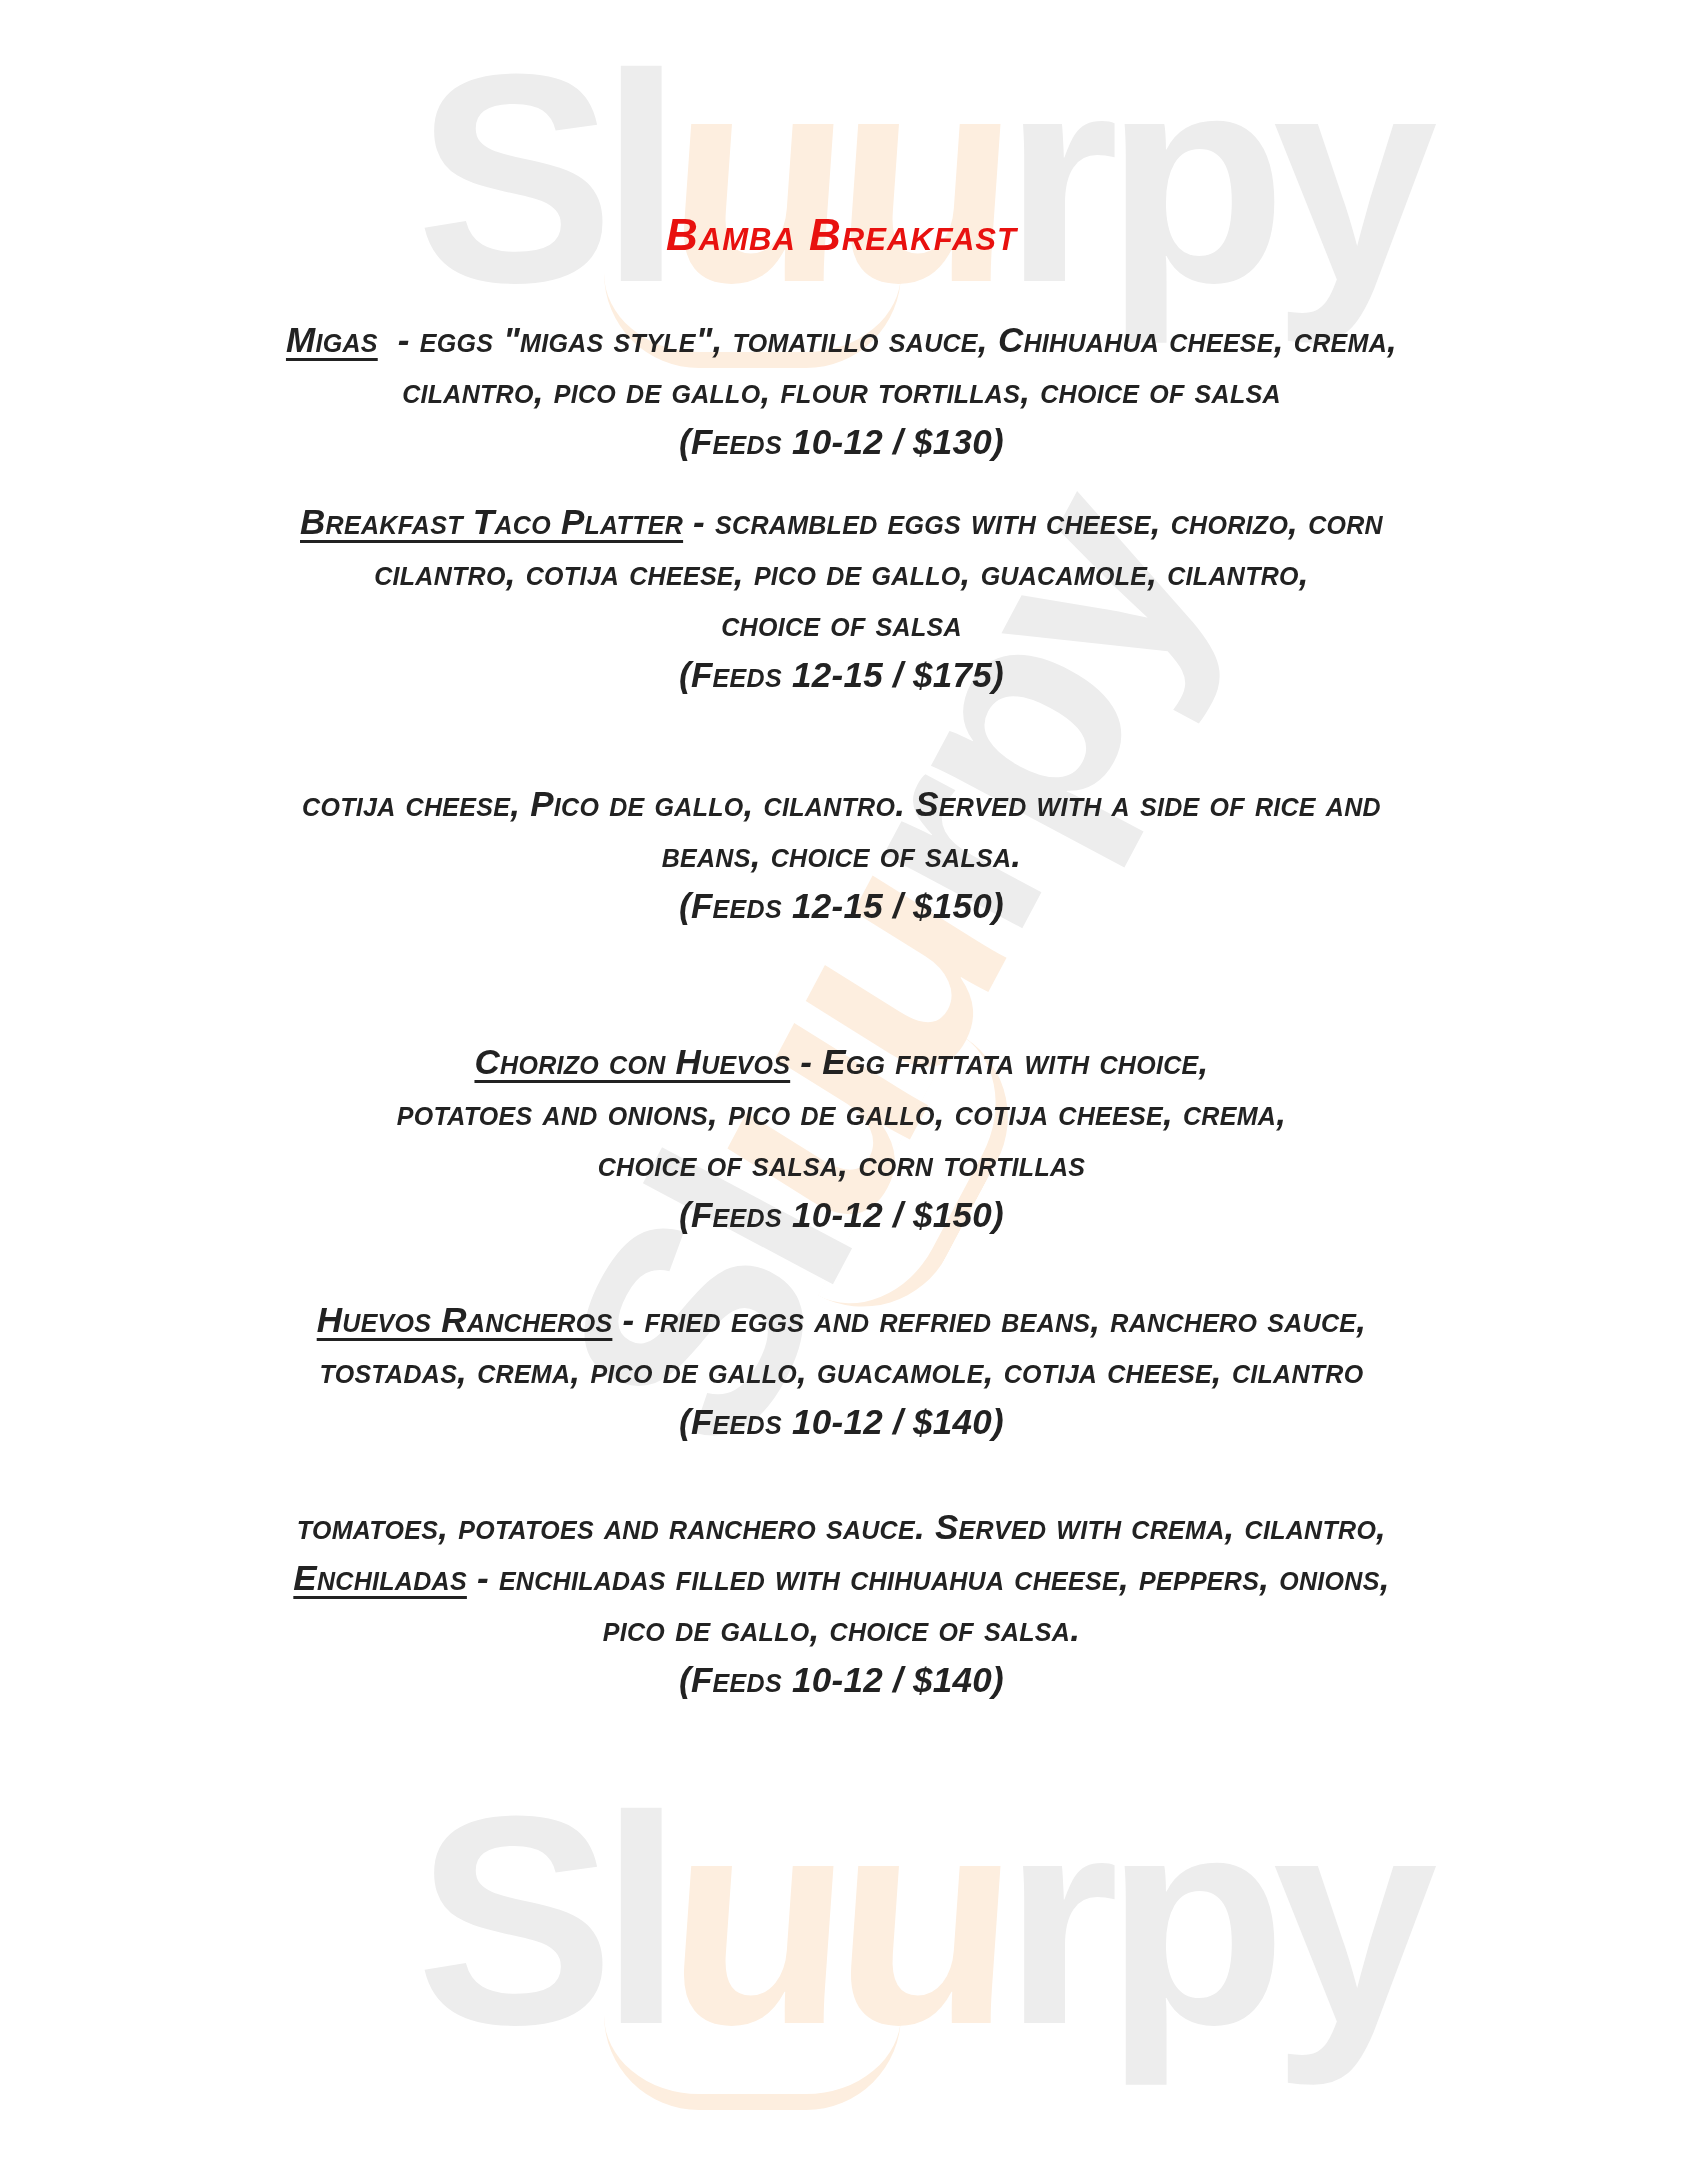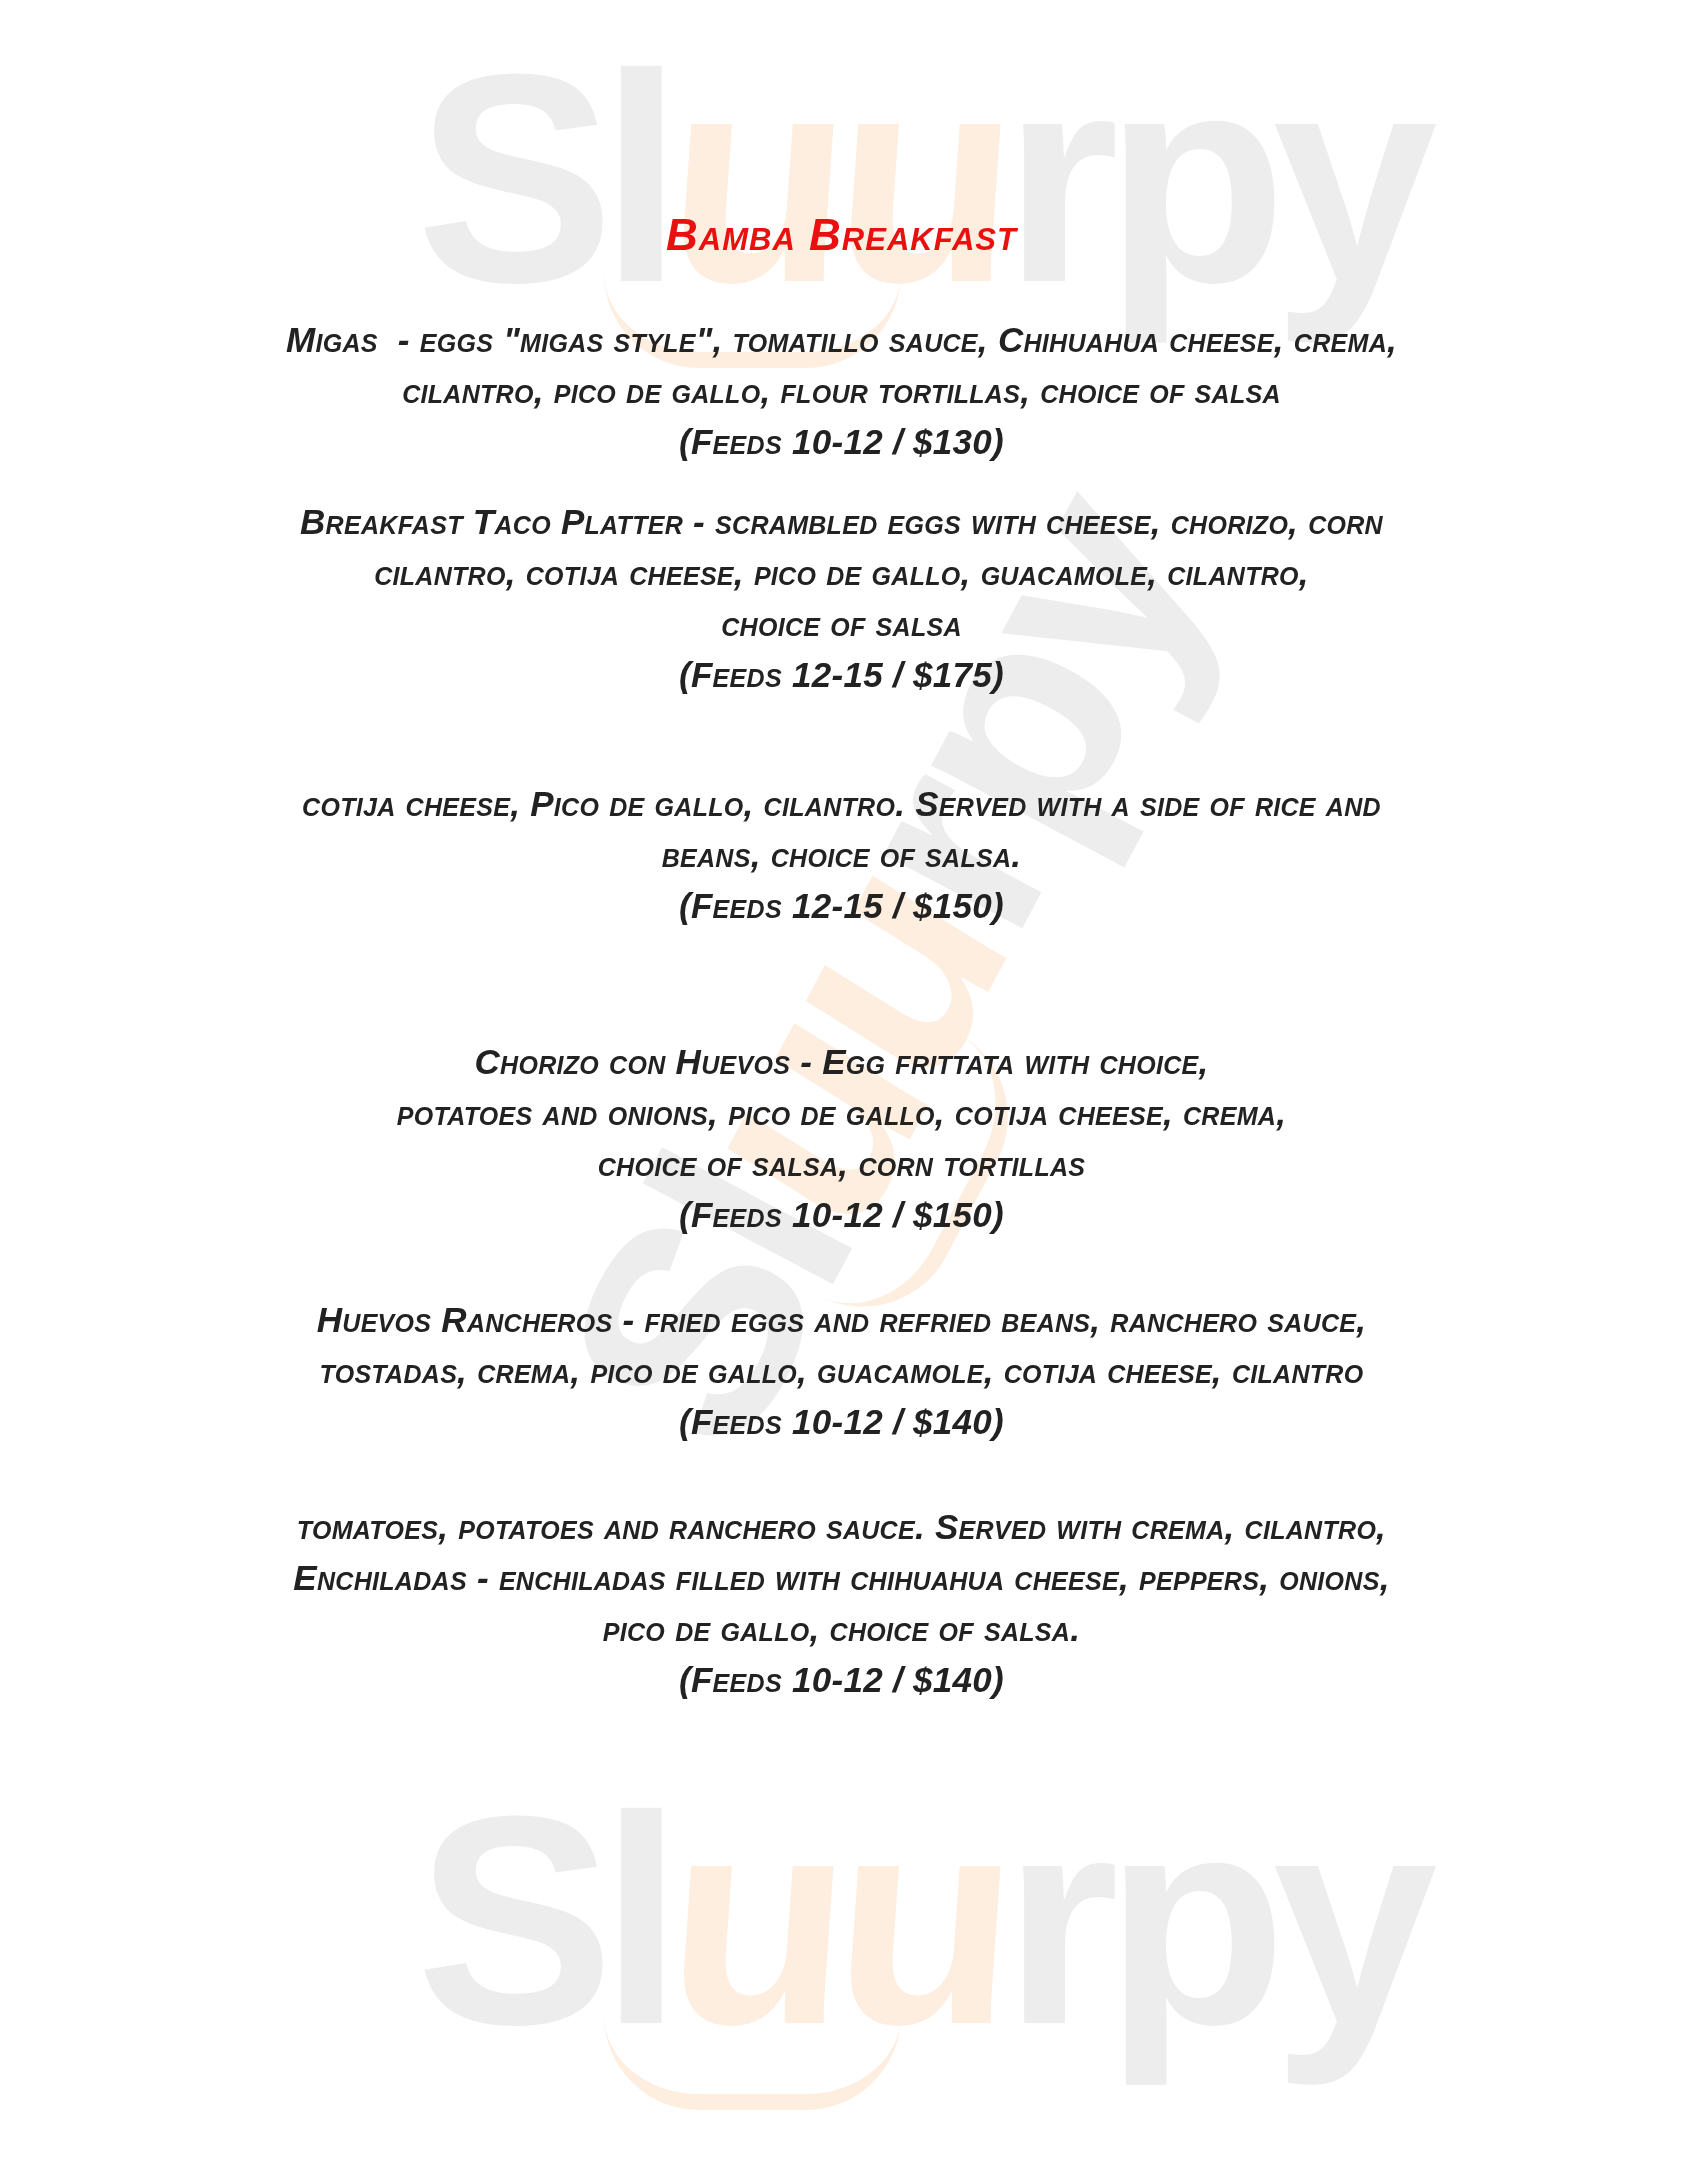--- a/index.html
+++ b/index.html
@@ -28,21 +28,21 @@
     position: absolute; left: 0; width: 1683px; top: 210px; text-align: center;
     color: #e8110f; font-weight: 700; font-style: italic; font-variant: small-caps;
     font-size: 44px; letter-spacing: 1px;
   }
   .item { position: absolute; left: 0; width: 1683px; text-align: center; }
   .line {
     display: block; height: 51px; line-height: 51px; color: #222222;
     font-weight: 700; font-style: italic; font-variant: small-caps;
     font-size: 35px; letter-spacing: 0.3px; white-space: nowrap;
   }
-  .name { text-decoration-thickness: 3px; text-underline-offset: 6px; }
+  .name { text-decoration: underline; text-decoration-thickness: 3px; text-underline-offset: 6px; }
 </style>
 </head>
 <body>
 
 <div class="wm wm-top">
   <span class="g">Sl</span><span class="o">u</span><span class="o">u</span><span class="g">rpy</span>
   <div class="swoosh"></div>
 </div>
 <div class="wm wm-mid">
   <span class="g">Sl</span><span class="o">u</span><span class="o">u</span><span class="g">rpy</span>

